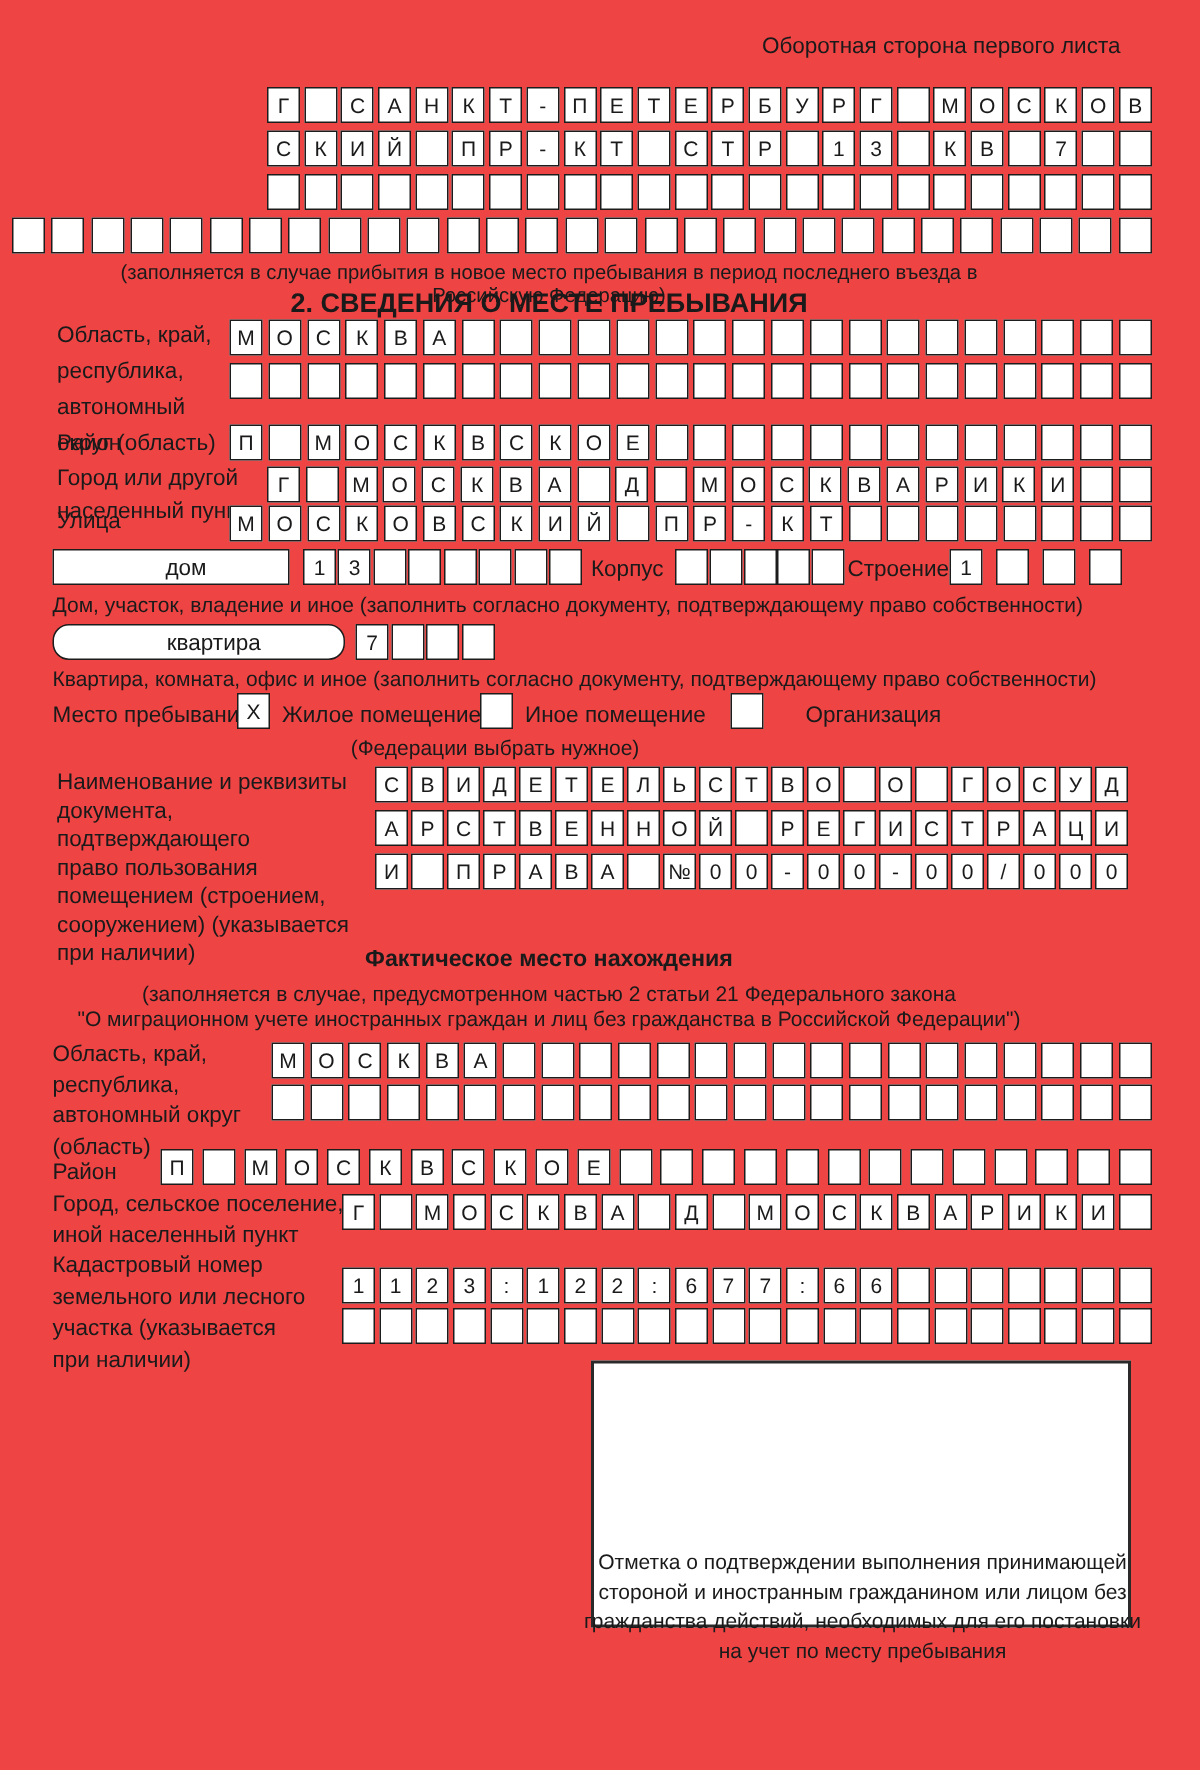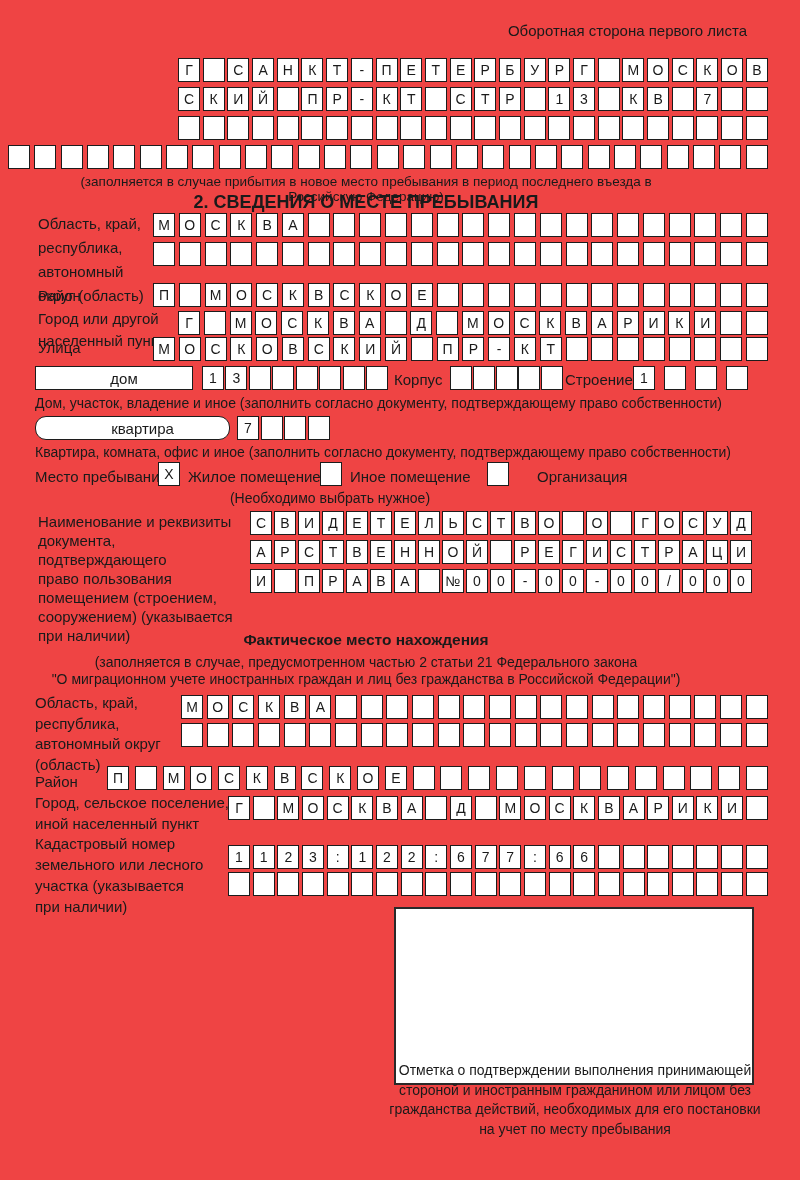--- a/index.html
+++ b/index.html
@@ -323,21 +323,21 @@
     </div>
   <div class="abs note" style="top:444px;left:35px;width:730px;font-size:14px;">Квартира, комната, офис и иное (заполнить согласно документу, подтверждающему право собственности)</div>
 
   <div class="abs label" style="top:465px;left:35px;">Место пребывания:</div>
   <div class="abs cell" style="top:462px;left:158px;">X</div>
   <div class="abs label" style="top:465px;left:188px;">Жилое помещение</div>
   <div class="abs cell" style="top:462px;left:320px;"></div>
   <div class="abs label" style="top:465px;left:350px;">Иное помещение</div>
   <div class="abs cell" style="top:462px;left:487px;"></div>
   <div class="abs label" style="top:465px;left:537px;">Организация</div>
-  <div class="abs note" style="top:490px;left:130px;width:400px;text-align:center;font-size:14px;">(Необходимо выбрать нужное)</div>
+  <div class="abs note" style="top:490px;left:130px;width:400px;text-align:center;font-size:14px;">(Федерации выбрать нужное)</div>
 
   <div class="abs label" style="top:512px;left:38px;width:210px;line-height:19px;">Наименование и реквизиты
 документа, подтверждающего
 право пользования
 помещением (строением,
 сооружением) (указывается
 при наличии)</div>
   <div class="abs cells" style="top:511px;left:250px;width:502px;">
       <div class="cell">С</div>
       <div class="cell">В</div>
@@ -569,18 +569,18 @@
       <div class="cell"></div>
       <div class="cell"></div>
       <div class="cell"></div>
       <div class="cell"></div>
       <div class="cell"></div>
       <div class="cell"></div>
       <div class="cell"></div>
     </div>
 
   <div class="abs stamp" style="top:907px;left:394px;width:360px;height:178px;"></div>
-  <div class="abs note" style="top:1061px;left:385px;width:380px;text-align:center;font-size:14px;line-height:19.5px;">Отметка о подтверждении выполнения принимающей
+  <div class="abs note" style="top:1032px;left:385px;width:380px;text-align:center;font-size:14px;line-height:19.5px;">Отметка о подтверждении выполнения принимающей
 стороной и иностранным гражданином или лицом без
 гражданства действий, необходимых для его постановки
 на учет по месту пребывания</div>
 
 </div>
 
 </body></html>

